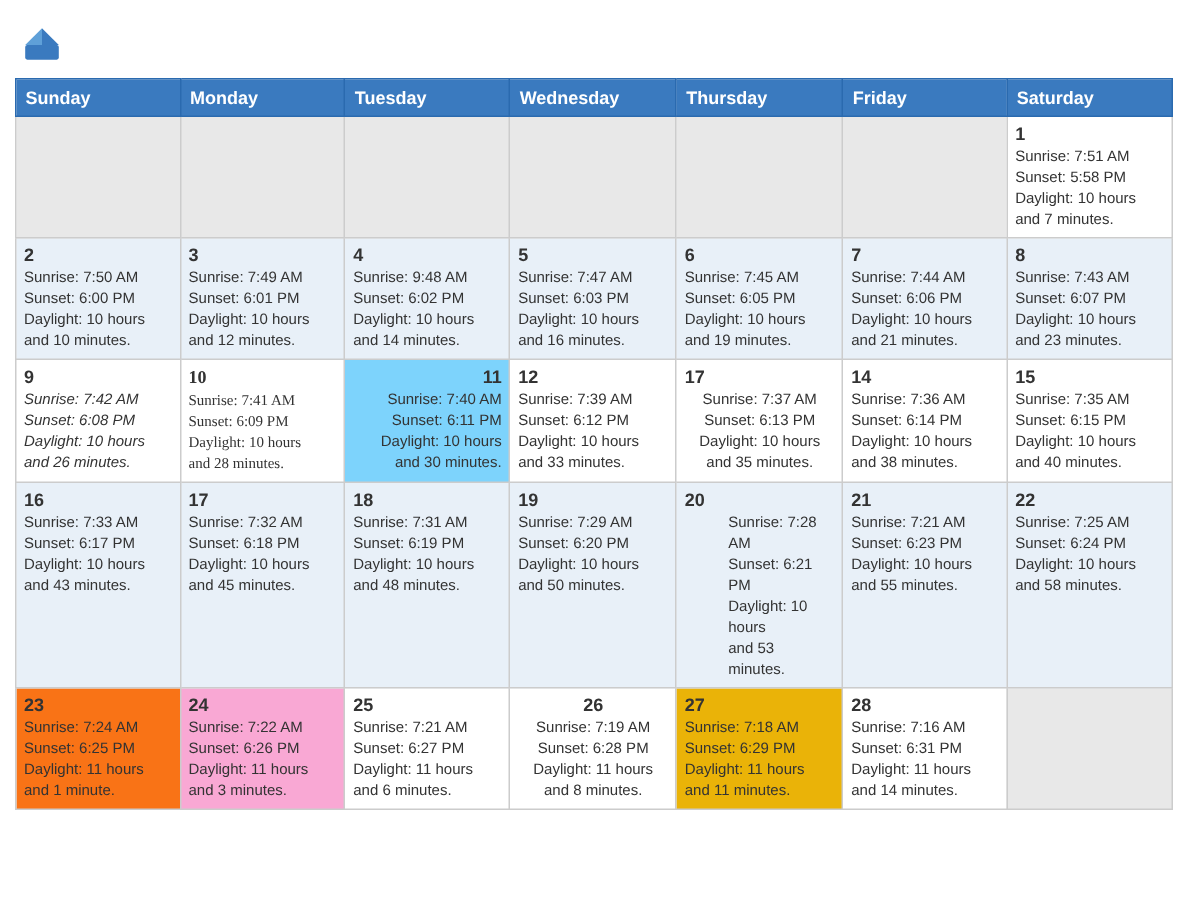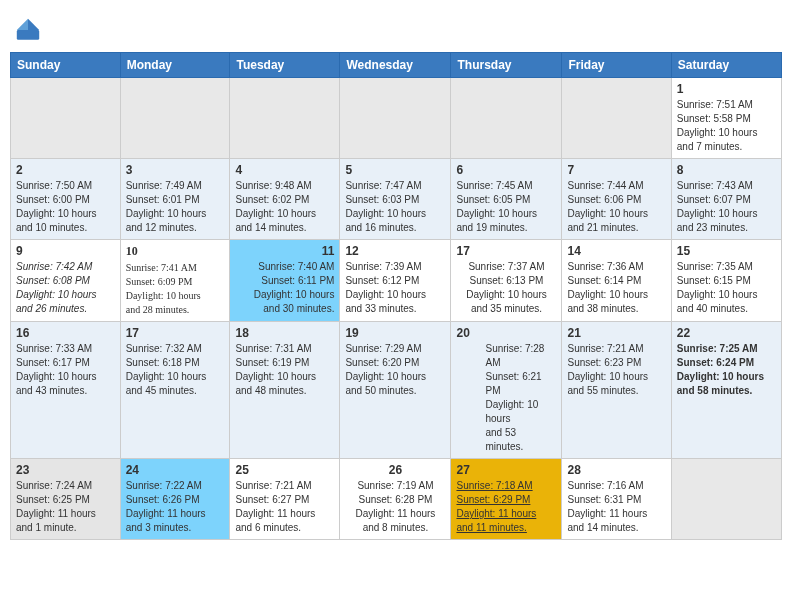--- a/index.html
+++ b/index.html
@@ -283,35 +283,35 @@
         </td>
         <td style="background: rgb(232, 240, 248);">
           <span class="day-num">21</span>
           <div class="day-info" style="white-space: pre-line;">Sunrise: 7:21 AM
 Sunset: 6:23 PM
 Daylight: 10 hours
 and 55 minutes.</div>
         </td>
         <td style="background: rgb(232, 240, 248);">
           <span class="day-num">22</span>
-          <div class="day-info" style="white-space: pre-line; font-weight: bold;">Sunrise: 7:25 AM
+          <div class="day-info" style="white-space: pre-line;">Sunrise: 7:25 AM
 Sunset: 6:24 PM
 Daylight: 10 hours
 and 58 minutes.</div>
         </td>
       </tr>
       <tr>
-        <td style="background: #e5e5e5;">
+        <td style="background: #f97316;">
           <span class="day-num">23</span>
           <div class="day-info" style="white-space: pre-line;">Sunrise: 7:24 AM
 Sunset: 6:25 PM
 Daylight: 11 hours
 and 1 minute.</div>
         </td>
-        <td style="background: #7dd3fc;">
+        <td style="background: #f9a8d4;">
           <span class="day-num">24</span>
           <div class="day-info" style="white-space: pre-line;">Sunrise: 7:22 AM
 Sunset: 6:26 PM
 Daylight: 11 hours
 and 3 minutes.</div>
         </td>
         <td style="background: rgb(255, 255, 255);">
           <span class="day-num">25</span>
           <div class="day-info" style="white-space: pre-line;">Sunrise: 7:21 AM
 Sunset: 6:27 PM
@@ -320,21 +320,21 @@
         </td>
         <td style="background: rgb(255, 255, 255); text-align: center;">
           <span class="day-num">26</span>
           <div class="day-info" style="white-space: pre-line;">Sunrise: 7:19 AM
 Sunset: 6:28 PM
 Daylight: 11 hours
 and 8 minutes.</div>
         </td>
         <td style="background: #eab308;">
           <span class="day-num">27</span>
-          <div class="day-info" style="white-space: pre-line; text-decoration: underline;">Sunrise: 7:18 AM
+          <div class="day-info" style="white-space: pre-line;">Sunrise: 7:18 AM
 Sunset: 6:29 PM
 Daylight: 11 hours
 and 11 minutes.</div>
         </td>
         <td style="background: rgb(255, 255, 255);">
           <span class="day-num">28</span>
           <div class="day-info" style="white-space: pre-line;">Sunrise: 7:16 AM
 Sunset: 6:31 PM
 Daylight: 11 hours
 and 14 minutes.</div>

